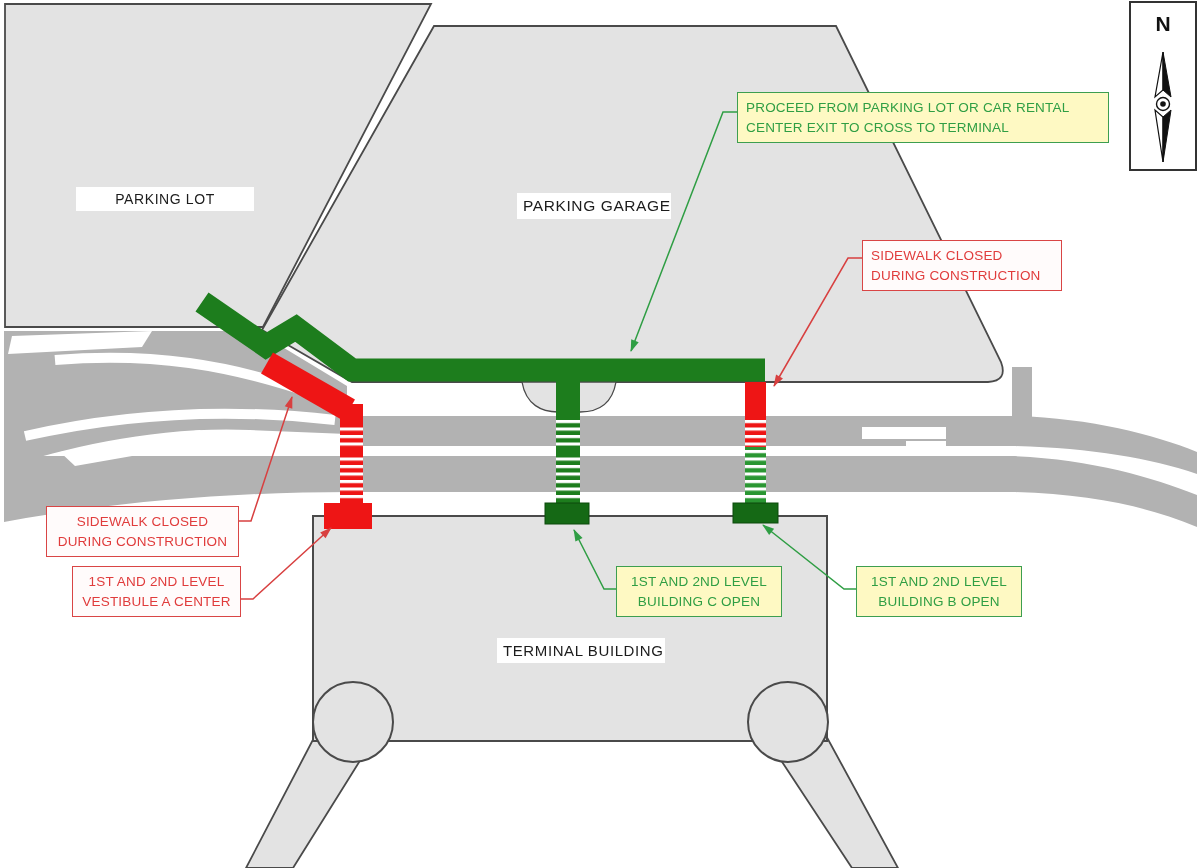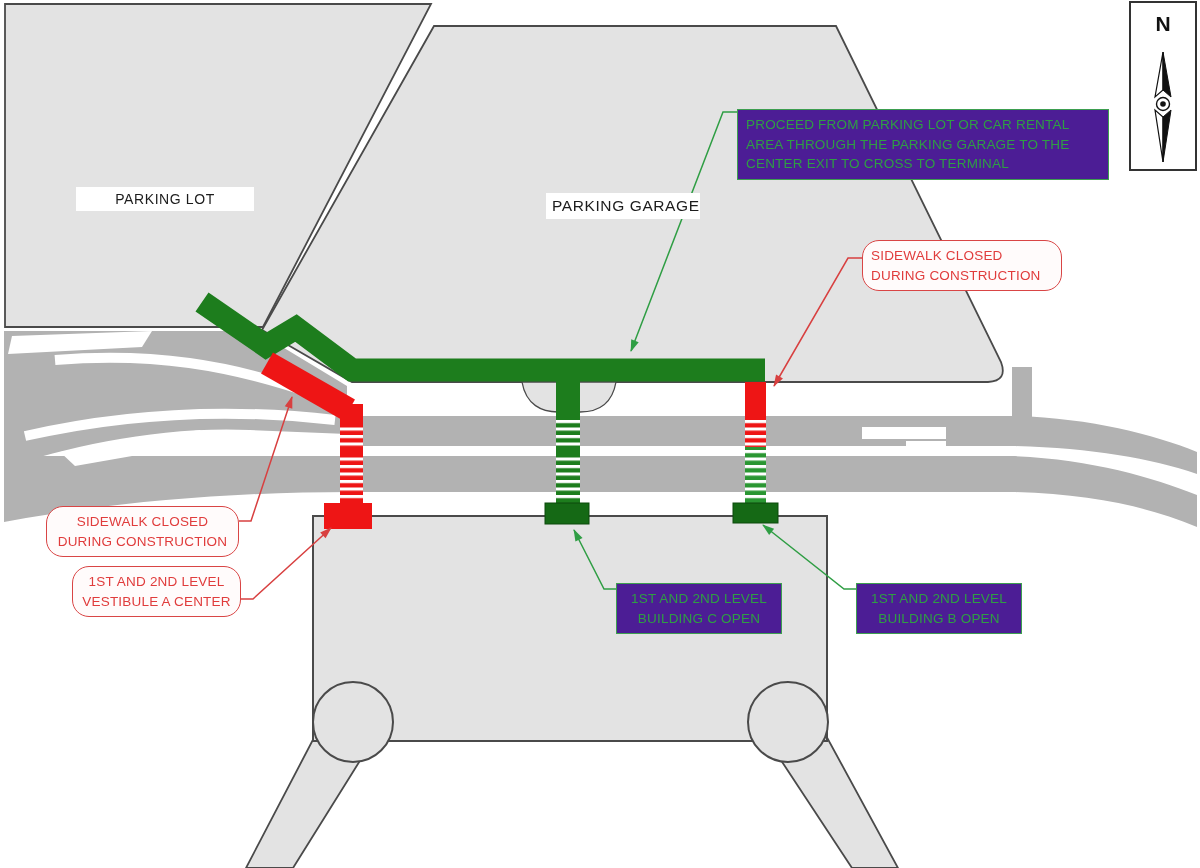--- a/index.html
+++ b/index.html
@@ -3,22 +3,22 @@
 <meta charset="utf-8">
 <style>
   html,body{margin:0;padding:0;background:#ffffff;}
   #stage{position:relative;width:1200px;height:868px;background:#ffffff;overflow:hidden;
          font-family:"Liberation Sans", sans-serif;}
   #stage svg{position:absolute;left:0;top:0;}
   .chip{position:absolute;background:#ffffff;color:#1c1c1c;text-align:center;
         font-size:16px;letter-spacing:.6px;padding:4px 6px;white-space:nowrap;}
   .note{position:absolute;border:1.6px solid;background:#ffffff;
         font-size:13.5px;line-height:1.45;letter-spacing:.2px;padding:5px 8px;box-sizing:border-box;}
-  .note.green{border-color:#3d9e50;color:#2f9e44;background:#4c1d95;margin-top:17px;}
-  .note.red{border-color:#d94545;color:#e03c3c;background:#fffbfb;border-radius:17px;}
+  .note.green{border-color:#3d9e50;color:#2f9e44;background:#fef9c3;}
+  .note.red{border-color:#d94545;color:#e03c3c;background:#fffbfb;}
   .note .ln{white-space:nowrap;}
   .center .ln{text-align:center;}
   .compassN{position:absolute;left:1130px;top:12px;width:66px;text-align:center;
             font-size:21px;font-weight:bold;color:#111;}
 </style>
 </head>
 <body>
 
 <div id="stage">
 
@@ -103,27 +103,27 @@
       <polygon points="1163,52 1155,97 1163,90" fill="#ffffff" stroke="#111111" stroke-width="1.2"></polygon>
       <polygon points="1163,52 1171,97 1163,90" fill="#111111" stroke="#111111" stroke-width="1"></polygon>
       <circle cx="1163" cy="104" r="6.5" fill="#ffffff" stroke="#111111" stroke-width="1.4"></circle>
       <circle cx="1163" cy="104" r="2.8" fill="#111111"></circle>
       <polygon points="1163,162 1155,110 1163,117" fill="#ffffff" stroke="#111111" stroke-width="1.2"></polygon>
       <polygon points="1163,162 1171,110 1163,117" fill="#111111" stroke="#111111" stroke-width="1"></polygon>
     </g>
   </svg>
 
   <div class="chip" style="left:76px;top:187px;width:166px;font-size:14px;">PARKING LOT</div>
-  <div class="chip" style="left:546px;top:193px;width:142px;font-size:15.5px;">PARKING GARAGE</div>
+  <div class="chip" style="left:517px;top:193px;width:142px;font-size:15.5px;">PARKING GARAGE</div>
+  <div class="chip" style="left:497px;top:638px;width:156px;font-size:15px;">TERMINAL BUILDING</div>
 
   <div class="compassN">N</div>
 
   <div class="note green" style="left:737px;top:92px;width:372px;">
     <div class="ln">PROCEED FROM PARKING LOT OR CAR RENTAL</div>
-    <div class="ln">AREA THROUGH THE PARKING GARAGE TO THE</div>
     <div class="ln">CENTER EXIT TO CROSS TO TERMINAL</div>
   </div>
 
   <div class="note red" style="left:862px;top:240px;width:200px;">
     <div class="ln">SIDEWALK CLOSED</div>
     <div class="ln">DURING CONSTRUCTION</div>
   </div>
 
   <div class="note red center" style="left:46px;top:506px;width:193px;">
     <div class="ln">SIDEWALK CLOSED</div>

